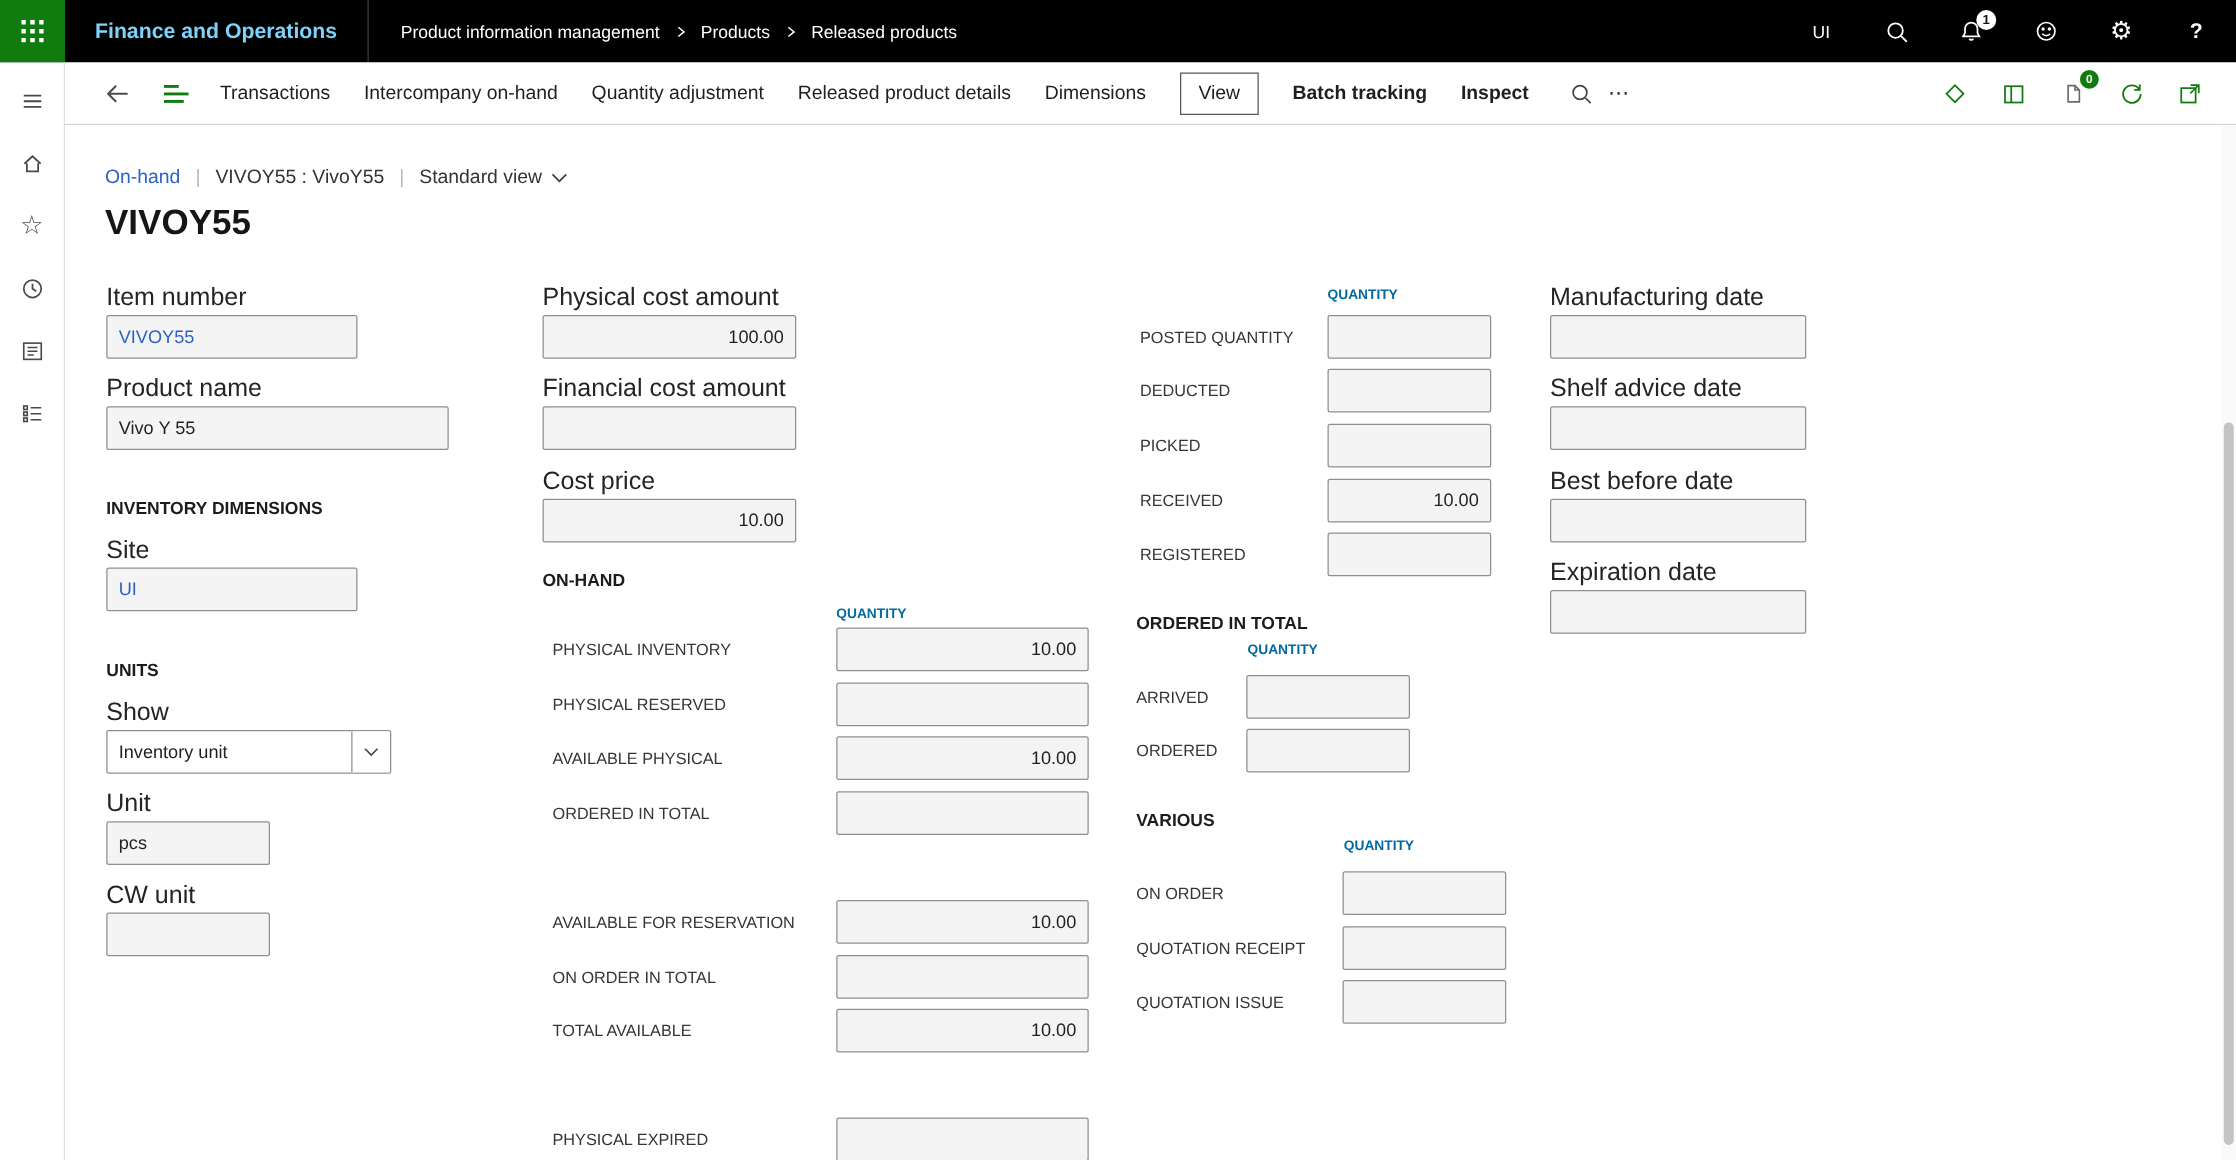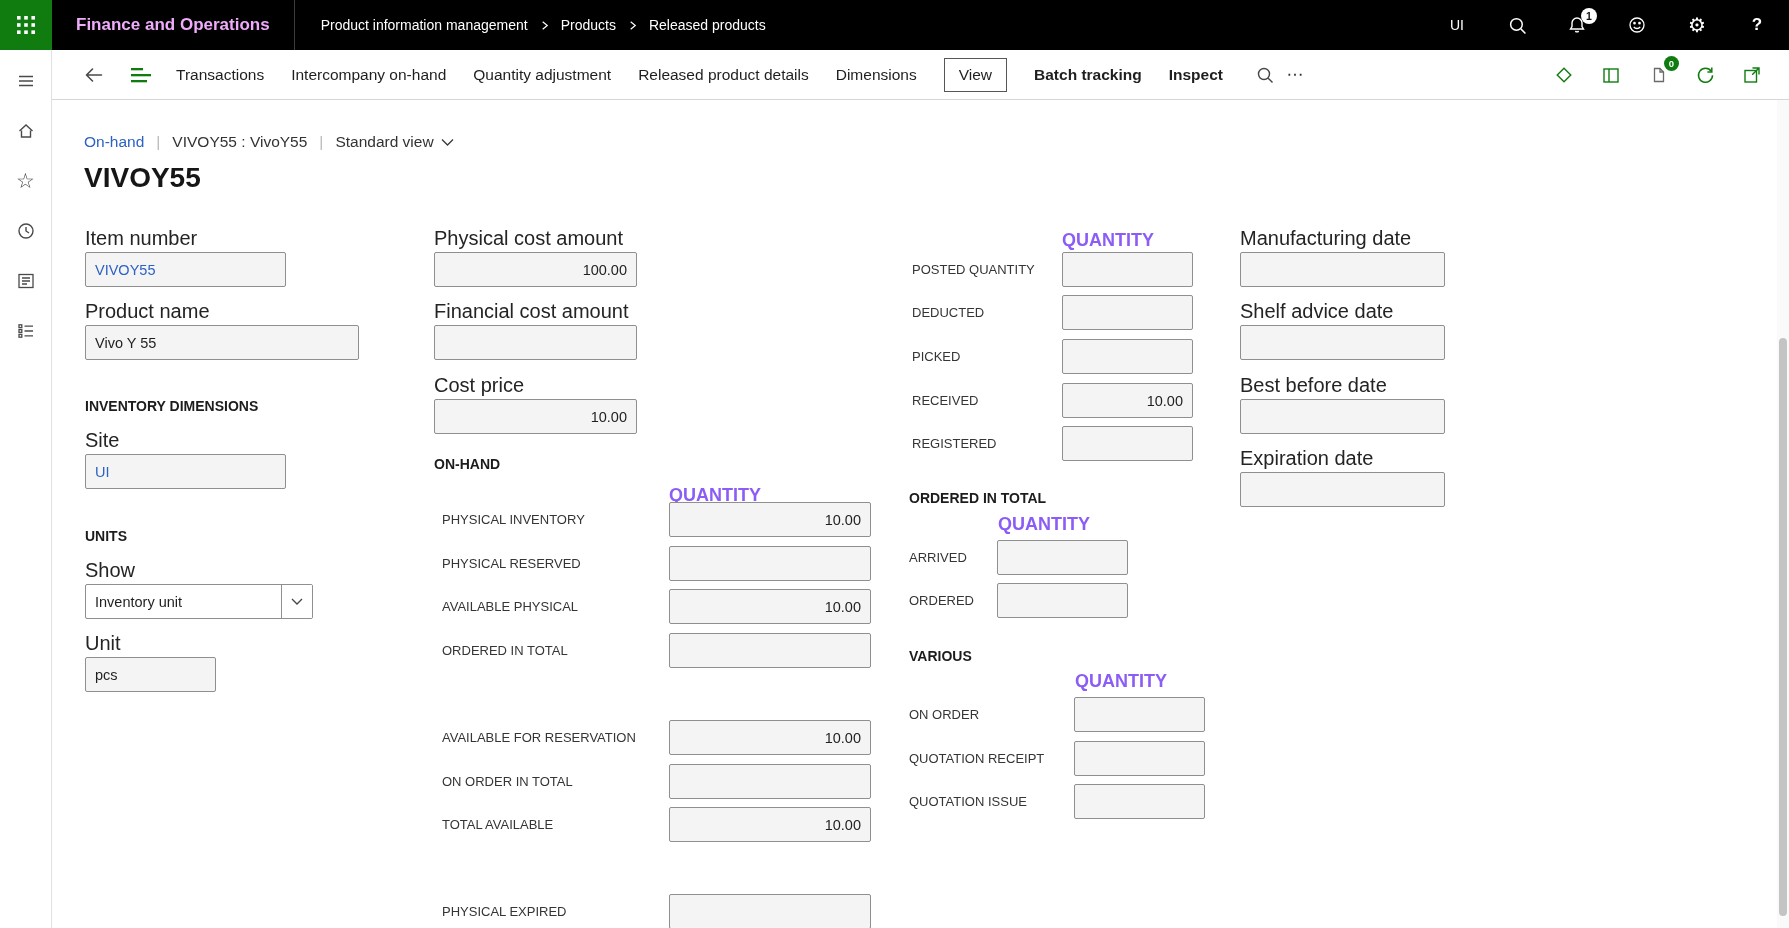--- a/index.html
+++ b/index.html
@@ -3,21 +3,21 @@
 <meta charset="utf-8">
 <style>
   * { margin:0; padding:0; box-sizing:border-box; }
   html,body { width:1789px; height:928px; }
   body { font-family:"Liberation Sans", sans-serif; background:#fff; position:relative; overflow:hidden; color:#1f1f1f; }
   button { font-family:inherit; background:none; border:none; cursor:pointer; }
 
   
   .top-bar { position:absolute; top:0; left:0; width:100%; height:50px; background:#000; display:flex; align-items:center; }
   .waffle { width:52px; height:50px; background:#107c10; display:flex; align-items:center; justify-content:center; flex:none; }
-  .app-title { color:#f0abfc; font-size:17px; font-weight:700; padding:0 24px; white-space:nowrap; cursor:pointer; }
+  .app-title { color:#7dd3fc; font-size:17px; font-weight:700; padding:0 24px; white-space:nowrap; cursor:pointer; }
   .top-breadcrumb { display:flex; align-items:center; gap:11px; border-left:1px solid #3c3c3c; height:50px; padding-left:26px; }
   .crumb { color:#fff; font-size:14px; cursor:pointer; white-space:nowrap; }
   .top-right { margin-left:auto; display:flex; align-items:center; gap:28px; padding-right:16px; }
   .tr-btn { width:32px; height:32px; display:flex; align-items:center; justify-content:center; color:#fff; position:relative; flex:none; }
   .company { color:#fff; font-size:14px; }
   .badge { position:absolute; top:-1px; right:-4px; min-width:16px; height:16px; border-radius:8px; background:#fff; color:#111; font-size:10.5px; font-weight:700; display:flex; align-items:center; justify-content:center; padding:0 3px; }
   .gear-glyph { font-size:20px; line-height:1; color:#fff; }
   .help-glyph { font-size:17px; font-weight:600; color:#fff; }
 
   
@@ -49,21 +49,21 @@
   .field { position:absolute; }
   .field > label { display:block; font-size:20px; color:#242424; margin-bottom:6px; line-height:16px; white-space:nowrap; }
   .tb { display:block; width:100%; height:35px; border:1px solid #8f8f8f; background:#f4f4f4; font-family:inherit; font-size:14.5px; color:#1f1f1f; padding:0 9px; border-radius:2px; }
   .tb.num { text-align:right; }
   .tb.link { color:#2b62c4; }
   .combo { display:flex; align-items:stretch; justify-content:space-between; background:#fff; padding:0; overflow:hidden; cursor:pointer; }
   .combo .combo-val { align-self:center; padding-left:9px; font-size:14.5px; color:#1f1f1f; }
   .combo .combo-arrow { width:31px; display:flex; align-items:center; justify-content:center; border-left:1px solid #8f8f8f; background:#fff; }
 
   .sec-head { position:absolute; font-size:14px; font-weight:700; color:#1c1c1c; white-space:nowrap; }
-  .qty-head { position:absolute; font-size:18px; font-weight:600; color:#8b5cf6; }
+  .qty-head { position:absolute; font-size:11px; font-weight:600; color:#0369a1; }
   .qrow { position:absolute; display:flex; align-items:center; height:35px; }
   .qrow .qlabel { flex:1; font-size:13px; color:#353535; white-space:nowrap; padding-right:10px; }
   .qrow .tb { flex:none; }
   .w202 { width:202px; } .w131 { width:131px; }
 
   .scroll-track { position:absolute; top:0; right:0; bottom:0; width:12px; background:#fafafa; }
   .scroll-thumb { position:absolute; left:2px; width:8px; top:238px; height:578px; background:#c4c4c4; border-radius:4px; }
 </style>
 </head>
 <body>
@@ -272,20 +272,24 @@
         <svg width="12" height="8" viewBox="0 0 12 8">
             <path d="M1 1l5 5 5-5" fill="none" stroke="#444" stroke-width="1.3"></path>
           </svg>
       </span>
     </div>
   </div>
   <div class="field" style="left:33px; top:535px; width:131px">
     <label>Unit</label>
     <input class="tb" value="pcs" style="">
   </div>
+  <div class="field" style="left:33px; top:608px; width:131px">
+    <label>CW unit</label>
+    <input class="tb" style="">
+  </div>
 
   <div class="field" style="left:382px; top:130px; width:203px">
     <label>Physical cost amount</label>
     <input class="tb num" value="100.00" style="">
   </div>
   <div class="field" style="left:382px; top:203px; width:203px">
     <label>Financial cost amount</label>
     <input class="tb num" style="">
   </div>
   <div class="field" style="left:382px; top:277px; width:203px">

